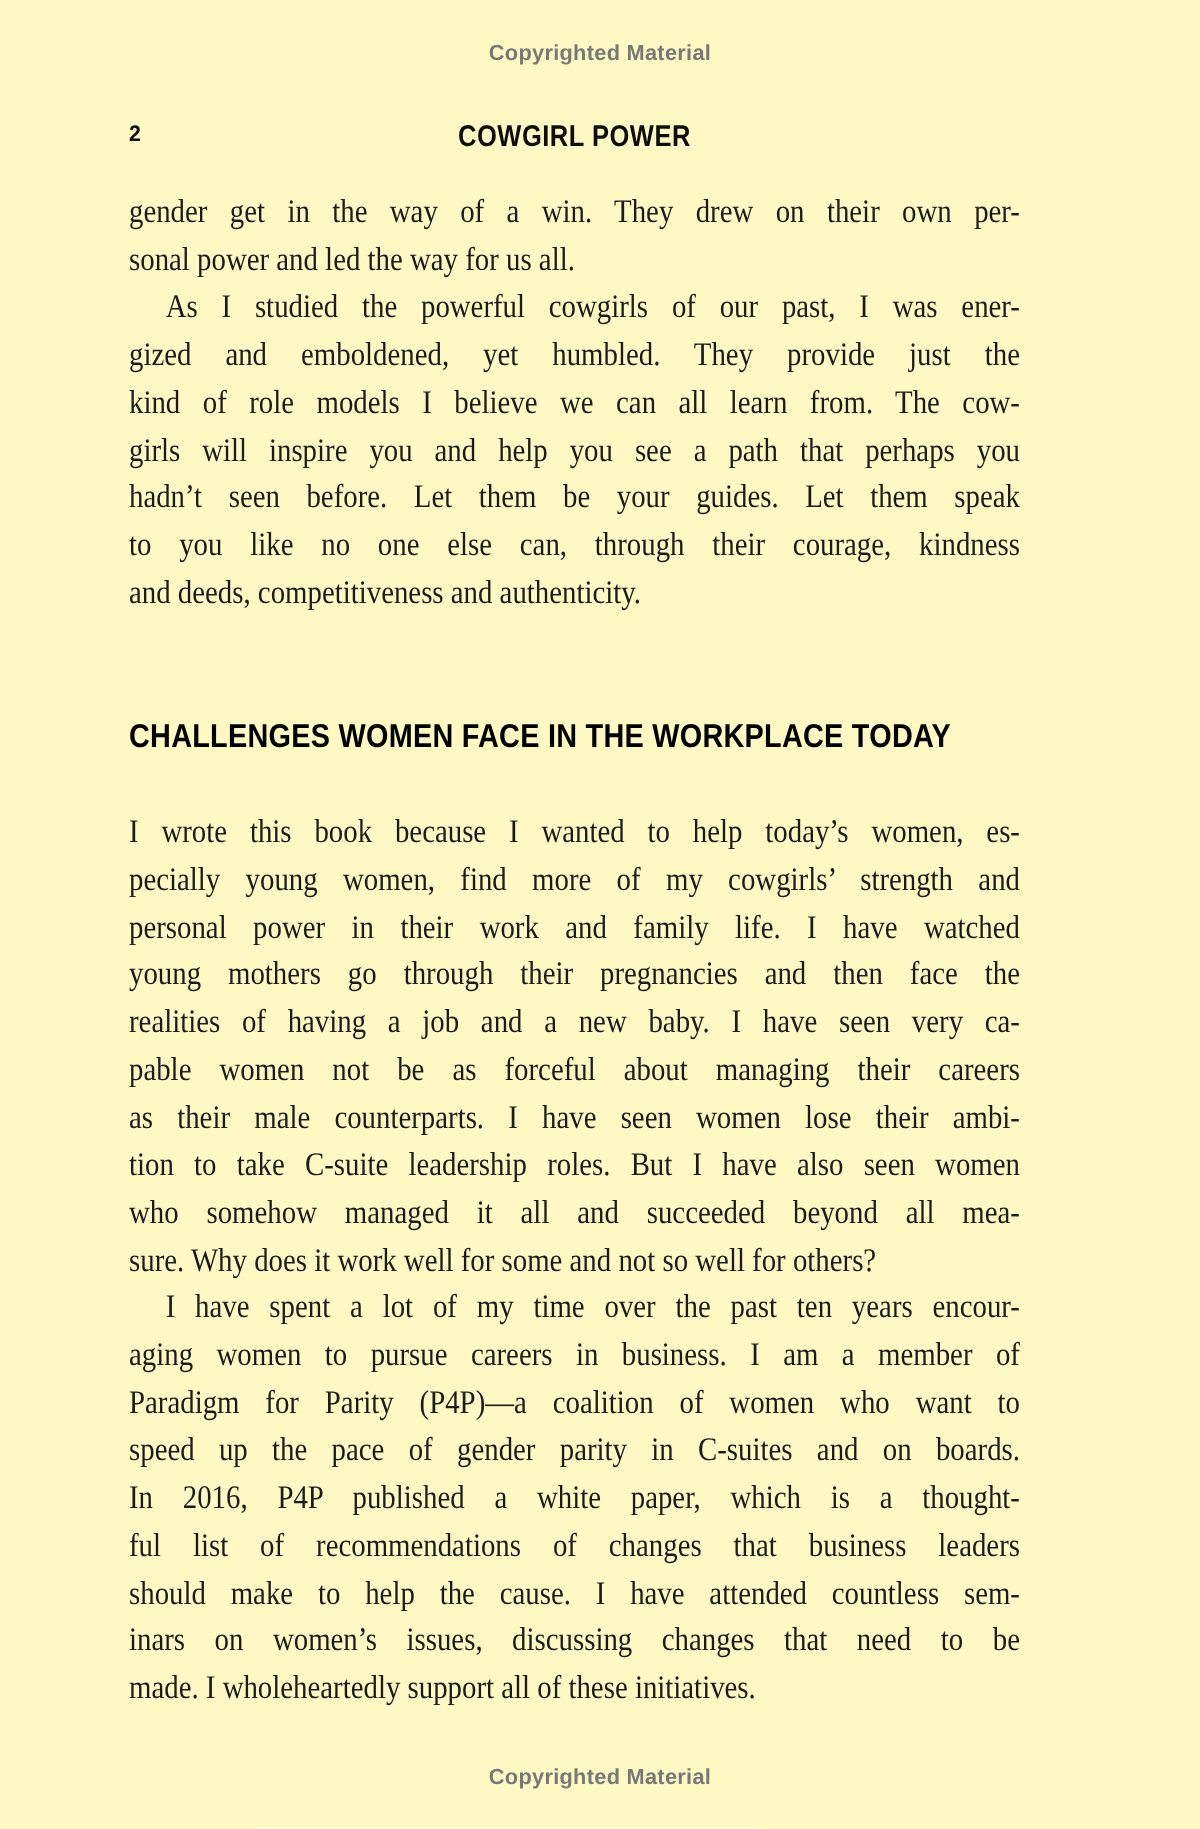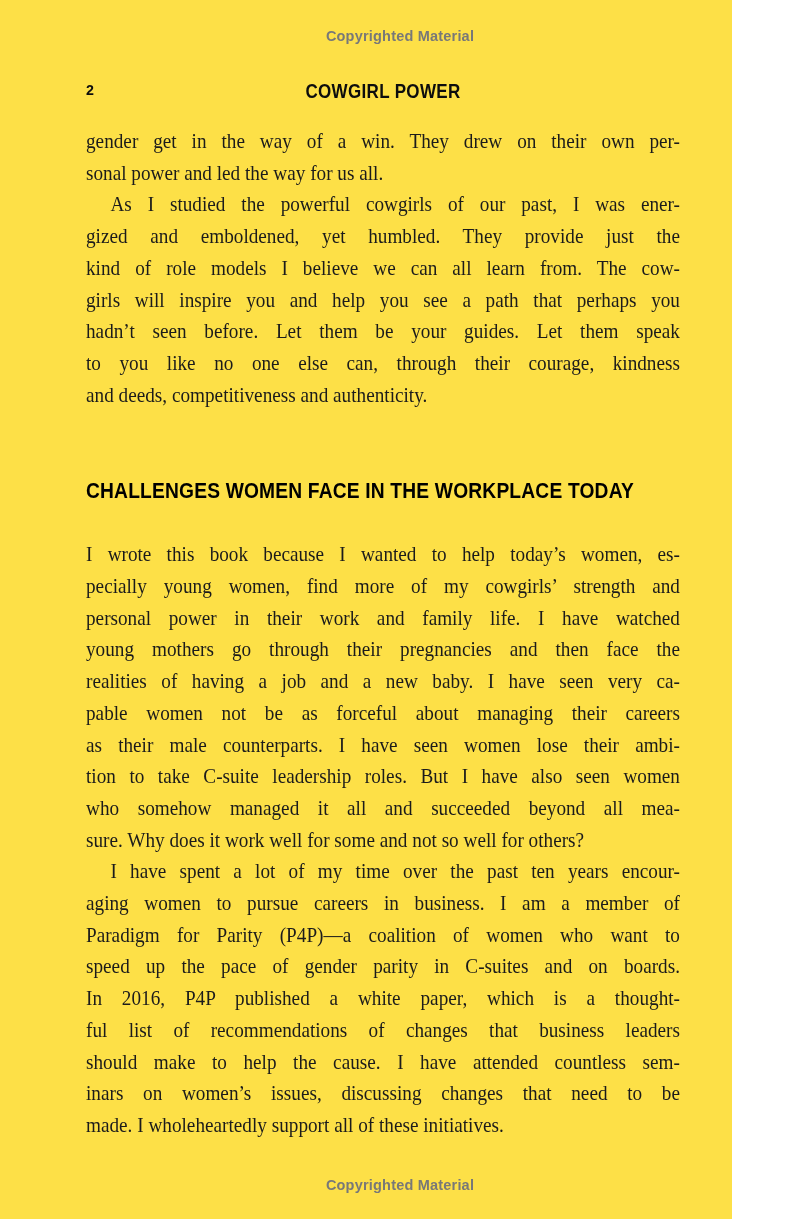--- a/index.html
+++ b/index.html
@@ -1,21 +1,21 @@
 <!DOCTYPE html>
 <html><head>
 <meta charset="utf-8">
 <style>
   * { margin: 0; padding: 0; box-sizing: border-box; }
   html, body { background: #ffffff; }
   .page {
     position: relative;
-    width: 732px;
+    width: 800px;
     height: 1219px;
-    background: #fde047;
+    background: #fef9c3;
     overflow: hidden;
     font-family: "Liberation Serif", "DejaVu Serif", serif;
   }
   .notice {
     position: absolute;
     left: 0;
     width: 800px;
     text-align: center;
     font-family: "Liberation Sans", "DejaVu Sans", sans-serif;
     font-weight: 700;

